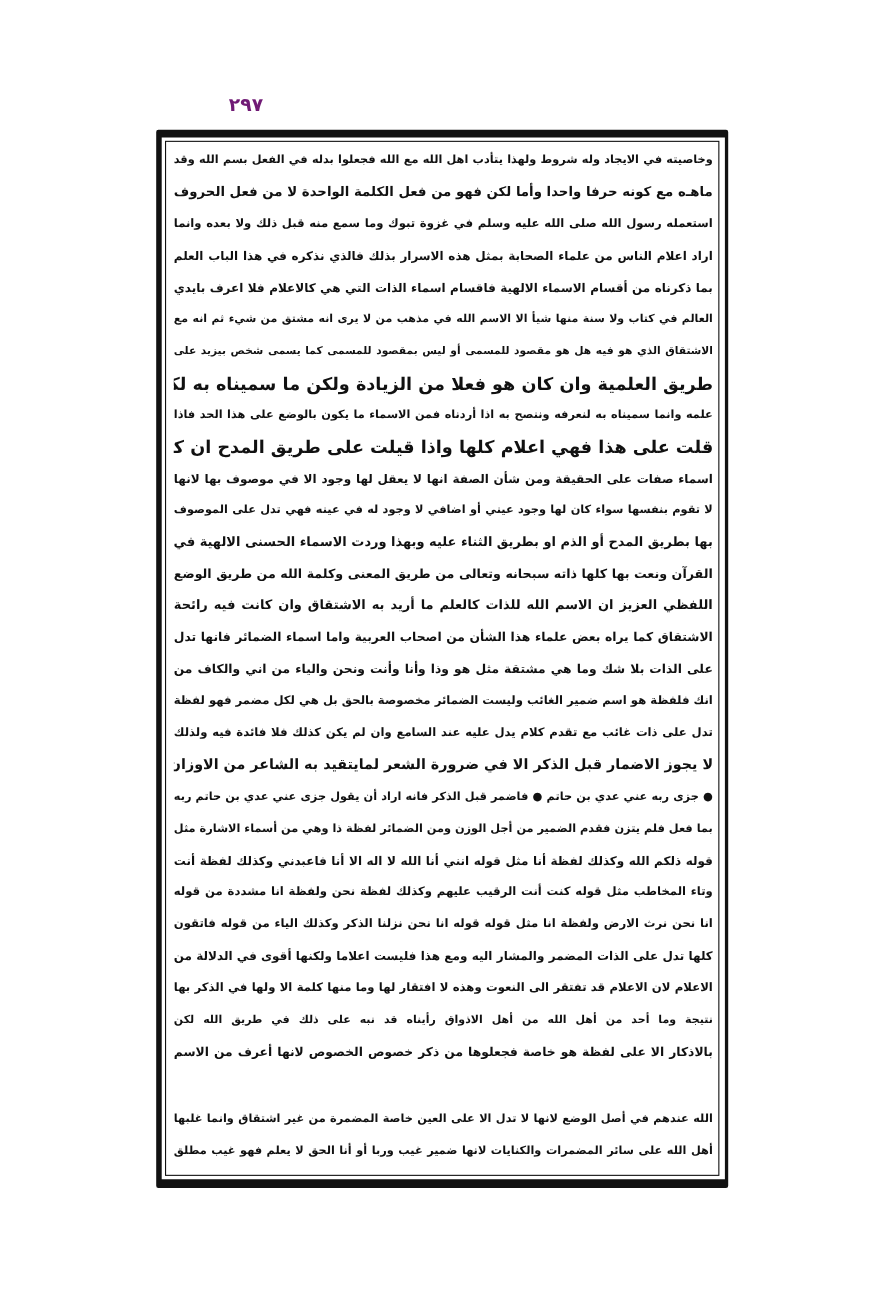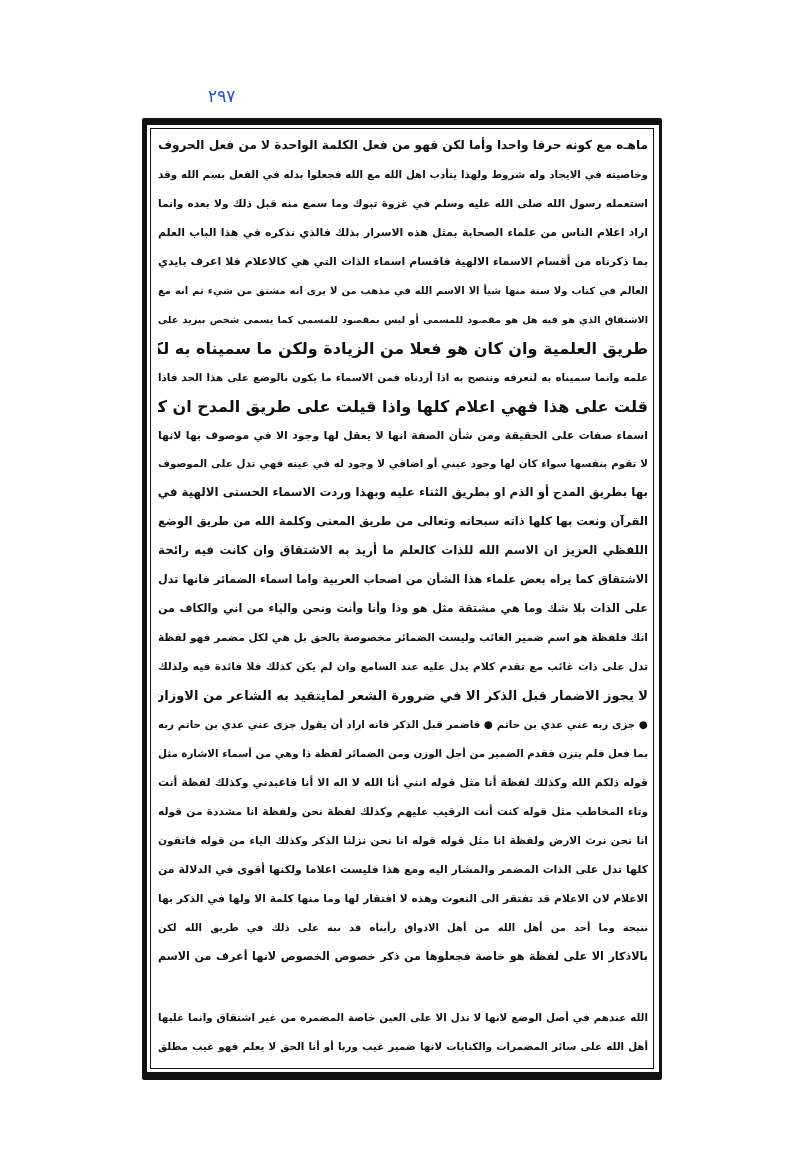--- a/index.html
+++ b/index.html
@@ -13,23 +13,23 @@
       position: relative;
       overflow: hidden;
       font-family: "DejaVu Sans", sans-serif;
       color: #111111;
     }
     .page-number {
       position: absolute;
       left: 208px;
       top: 86px;
       font-size: 17px;
-      font-weight: normal;
+      font-weight: bold;
       letter-spacing: 1px;
-      color: #1d4ed8;
+      color: #701a75;
     }
     .frame {
       position: absolute;
       left: 142px;
       top: 118px;
       width: 520px;
       height: 962px;
       box-sizing: border-box;
     }
     .frame-outer {
@@ -74,22 +74,22 @@
   </style>
 </head>
 <body>
 
 <div class="page-number">۲۹۷</div>
 
 <div class="frame">
   <div class="frame-outer"></div>
   <div class="frame-inner"></div>
   <div class="text-block">
+    <div class="line" style="font-size: 10.3px;">وخاصيته في الايجاد وله شروط ولهذا يتأدب اهل الله مع الله فجعلوا بدله في الفعل بسم الله وقد</div>
     <div class="line" style="font-size: 12.1px;">ما‌هـ‌ه مع كونه حرفا واحدا وأما لكن فهو من فعل الكلمة الواحدة لا من فعل الحروف</div>
-    <div class="line" style="font-size: 10.3px;">وخاصيته في الايجاد وله شروط ولهذا يتأدب اهل الله مع الله فجعلوا بدله في الفعل بسم الله وقد</div>
     <div class="line" style="font-size: 10.6px;">استعمله رسول الله صلى الله عليه وسلم في غزوة تبوك وما سمع منه قبل ذلك ولا بعده وانما</div>
     <div class="line" style="font-size: 10.9px;">اراد اعلام الناس من علماء الصحابة بمثل هذه الاسرار بذلك فالذي نذكره في هذا الباب العلم</div>
     <div class="line" style="font-size: 10.9px;">بما ذكرناه من أقسام الاسماء الالهية فاقسام اسماء الذات التي هي كالاعلام فلا اعرف بايدي</div>
     <div class="line" style="font-size: 10px;">العالم في كتاب ولا سنة منها شيأ الا الاسم الله في مذهب من لا يرى انه مشتق من شيء ثم انه مع</div>
     <div class="line" style="font-size: 9.7px;">الاشتقاق الذي هو فيه هل هو مقصود للمسمى أو ليس بمقصود للمسمى كما يسمى شخص بيزيد على</div>
     <div class="line" style="font-size: 16px;">طريق العلمية وان كان هو فعلا من الزيادة ولكن ما سميناه به لكونه يزيد وينمو في جسمه رفق</div>
     <div class="line" style="font-size: 10.3px;">علمه وانما سميناه به لنعرفه وننصح به اذا أردناه فمن الاسماء ما يكون بالوضع على هذا الحد فاذا</div>
     <div class="line" style="font-size: 16px;">قلت على هذا فهي اعلام كلها واذا قيلت على طريق المدح ان كانت من اسماء المدح فهي</div>
     <div class="line" style="font-size: 10.9px;">اسماء صفات على الحقيقة ومن شأن الصفة انها لا يعقل لها وجود الا في موصوف بها لانها</div>
     <div class="line" style="font-size: 10.3px;">لا تقوم بنفسها سواء كان لها وجود عيني أو اضافي لا وجود له في عينه فهي تدل على الموصوف</div>

